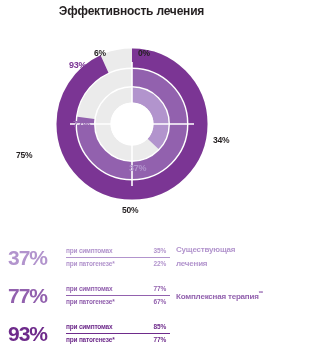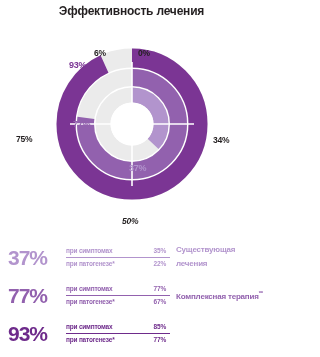--- a/index.html
+++ b/index.html
@@ -37,22 +37,22 @@
     position:absolute;
     font-size:8.5px;
     font-weight:bold;
     color:#231f20;
     letter-spacing:-0.2px;
     white-space:nowrap;
   }
   #axis-100{ left:94px;  top:30px; }
   #axis-0{   left:138px; top:30px; }
   #axis-25{  left:213px; top:117px;}
-  #axis-50{  left:122px; top:198px;font-style:italic;}
-  #axis-75{  left:16px;  top:116px;}
+  #axis-50{  left:122px; top:187px;}
+  #axis-75{  left:16px;  top:132px;}
 
   .ring-label{
     position:absolute;
     font-size:9px;
     font-weight:bold;
     letter-spacing:-0.2px;
     white-space:nowrap;
   }
   #ring-label-93{ left:69px; top:42px;  color:#7b3594; }
   #ring-label-77{ left:73px; top:101px; color:#9261ae; }

